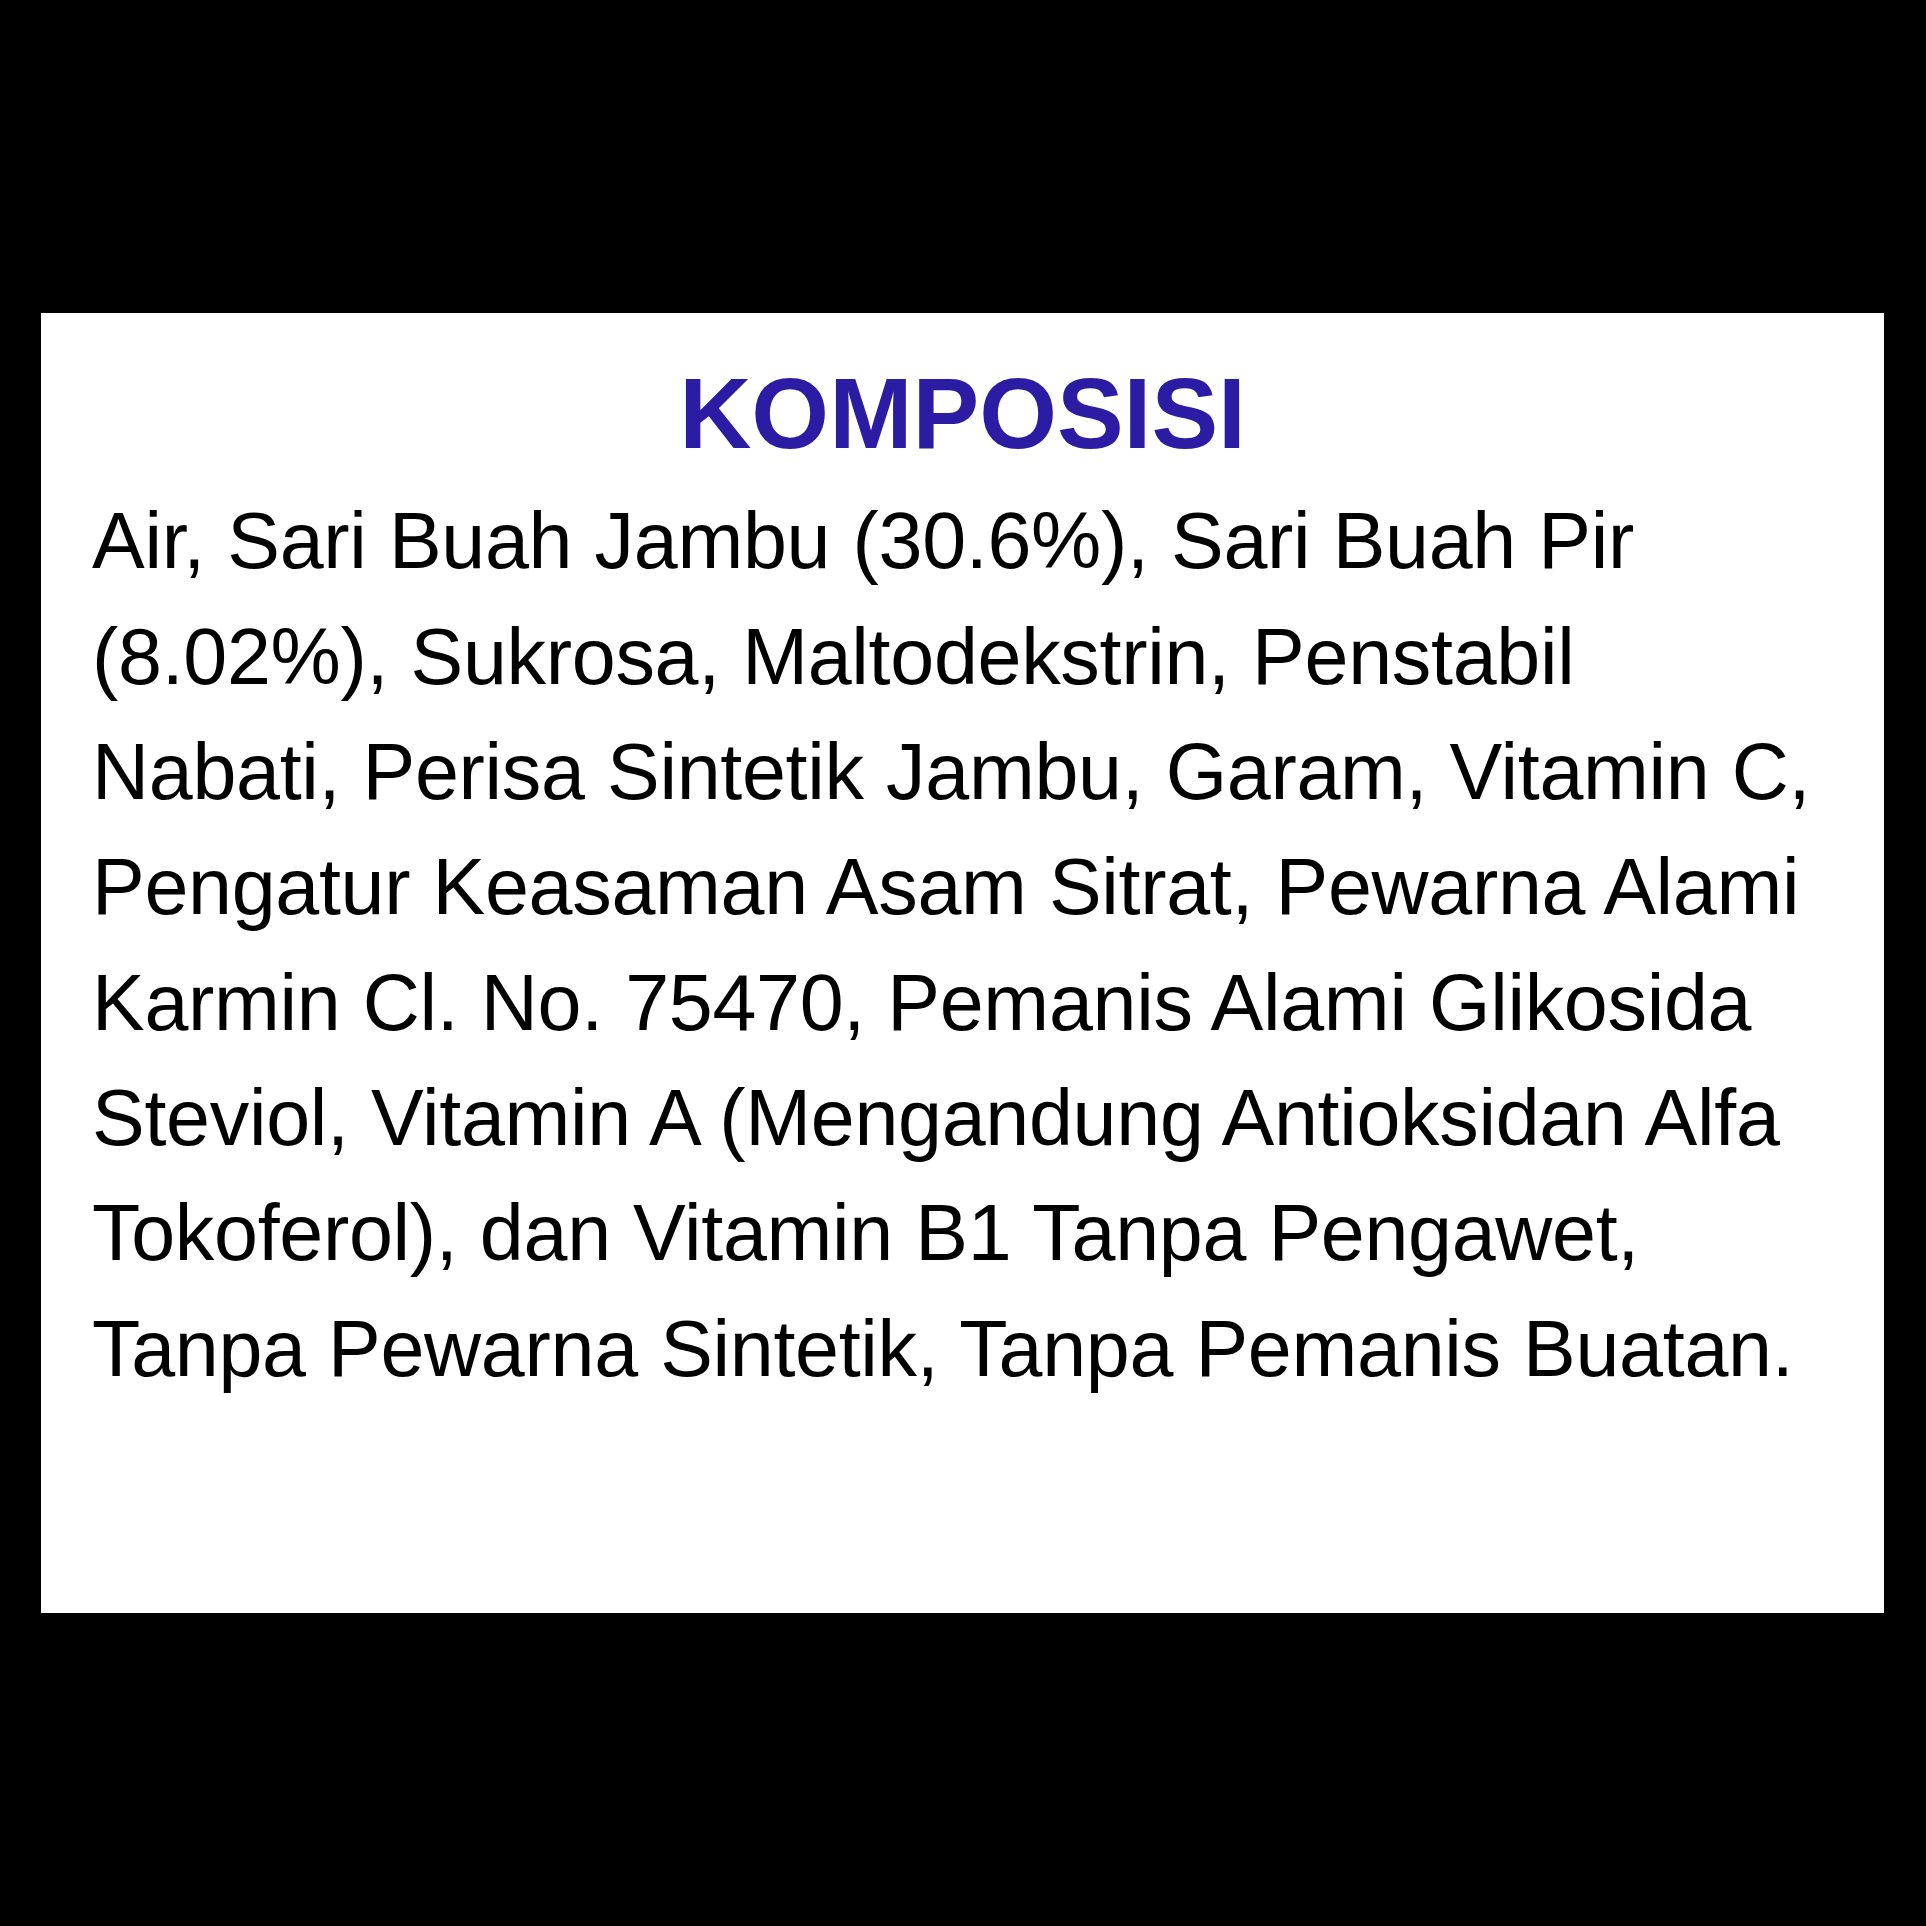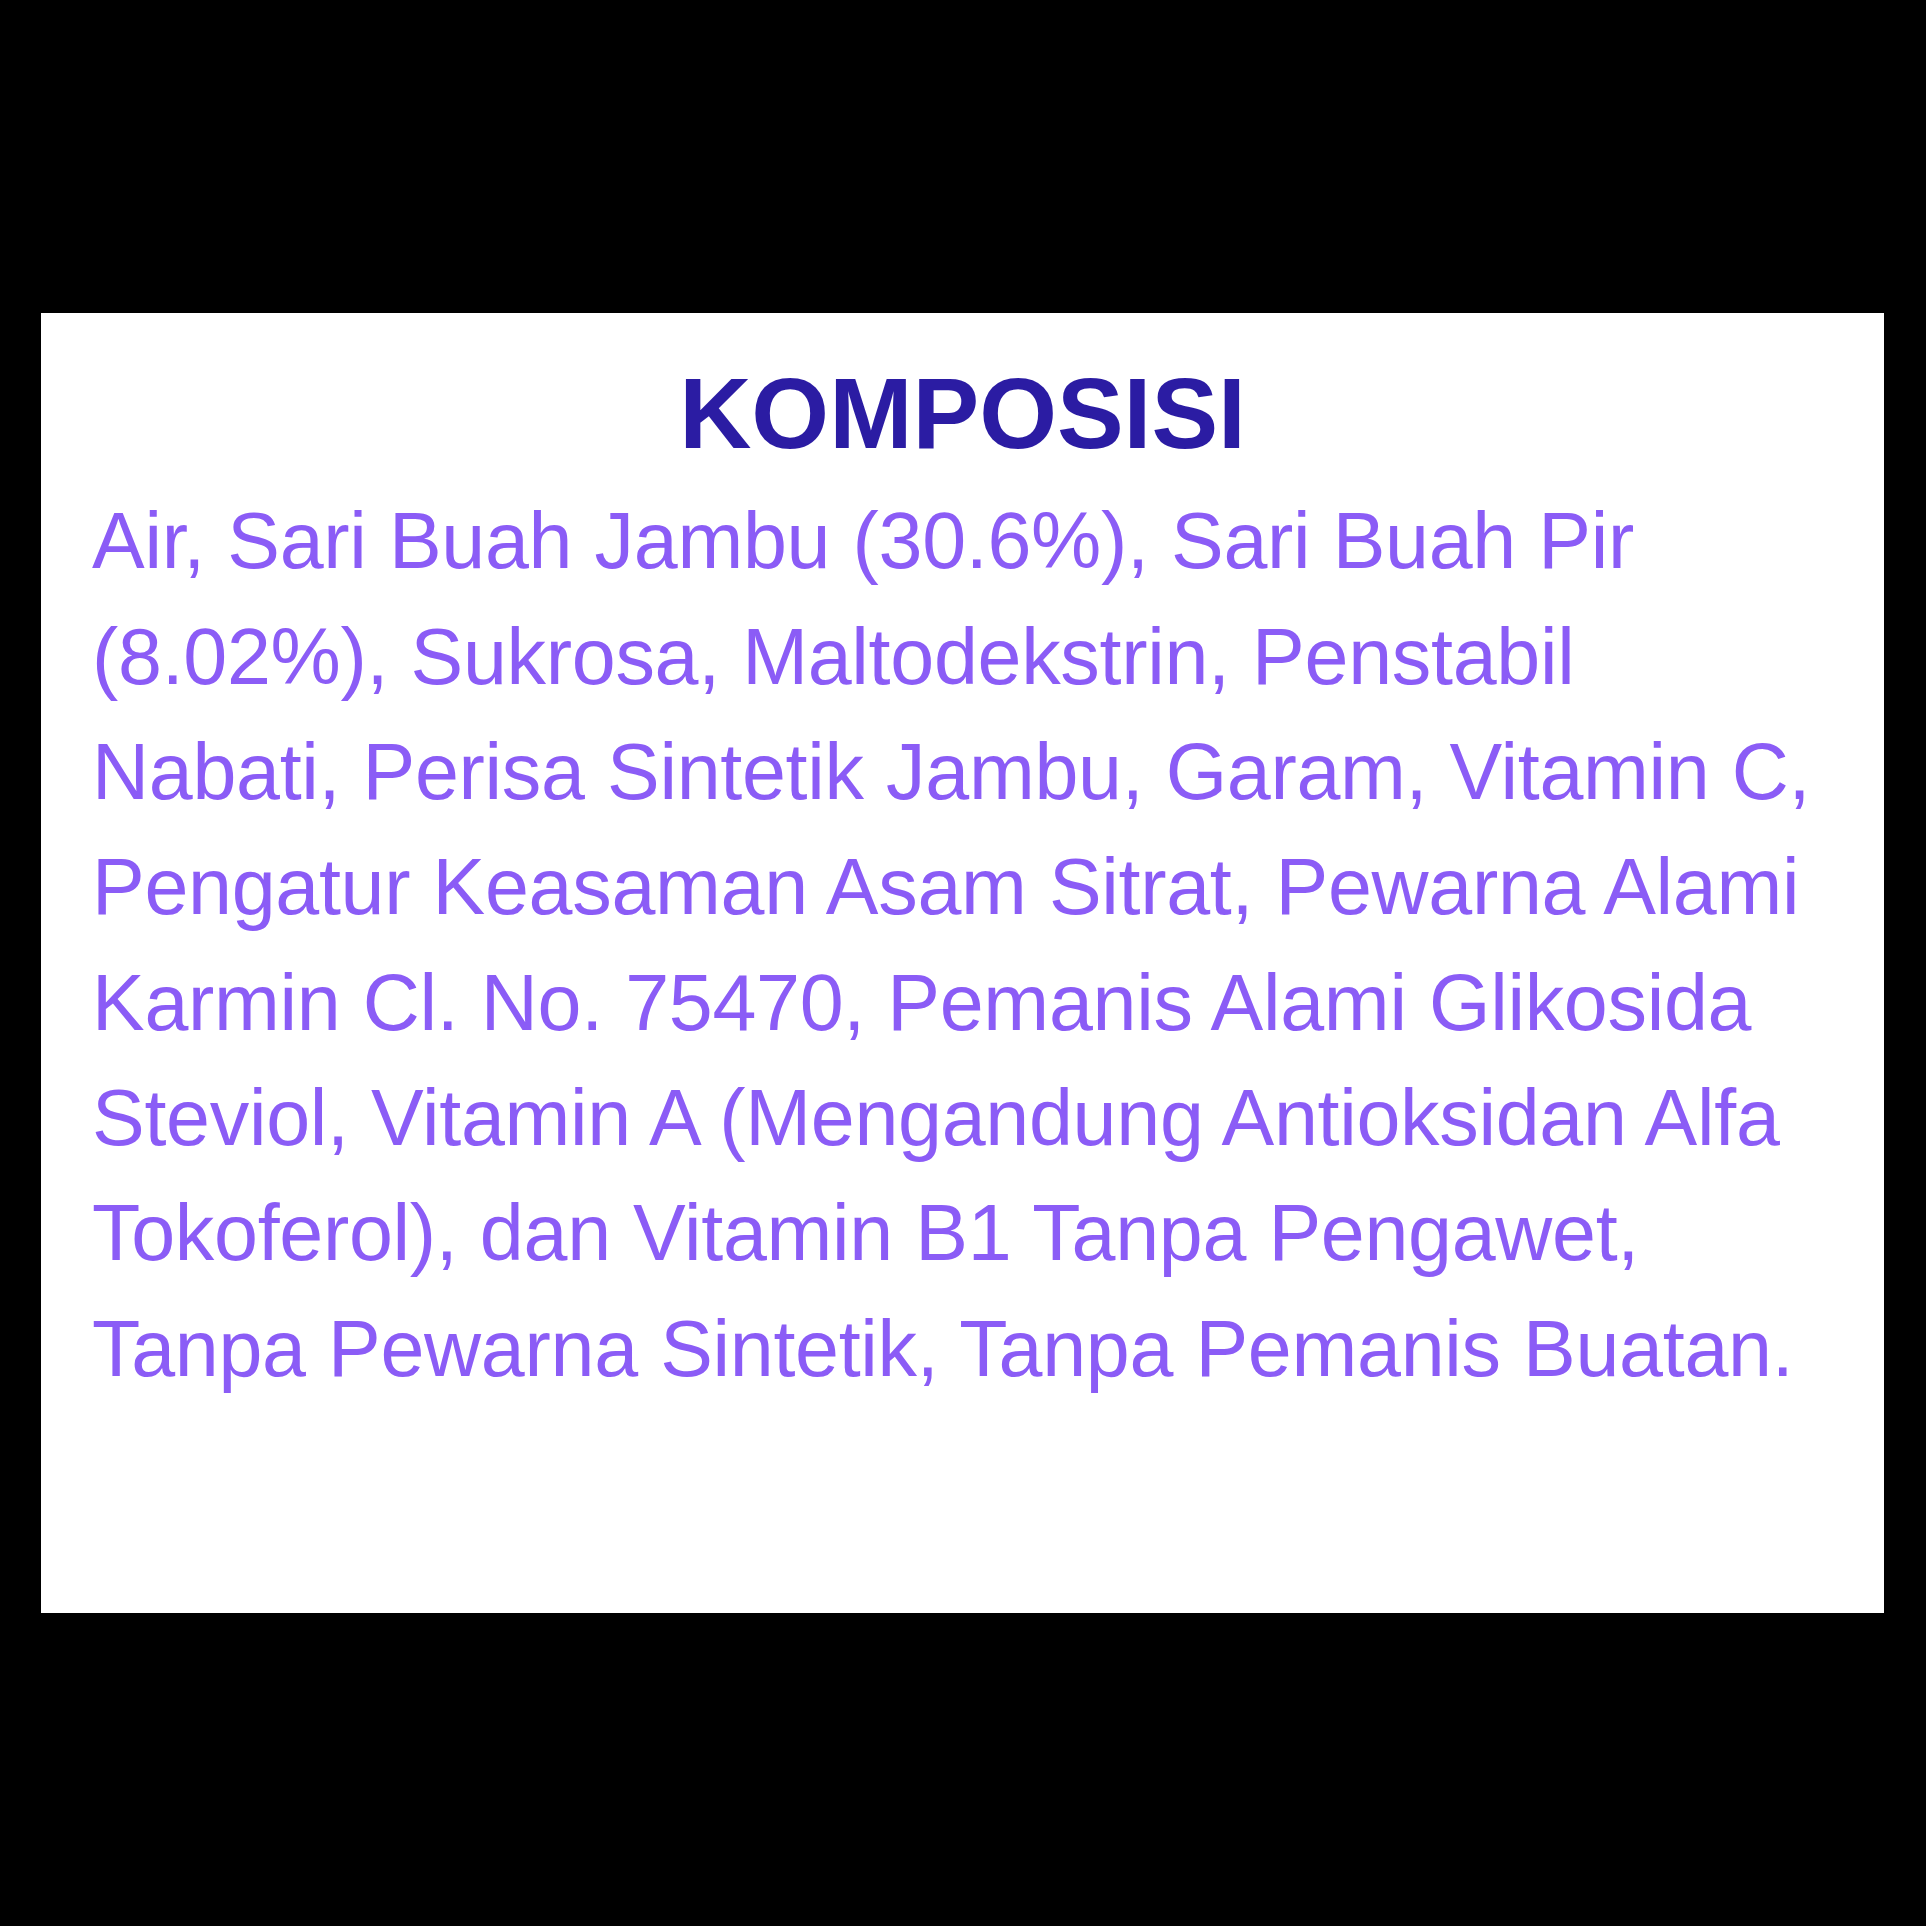--- a/index.html
+++ b/index.html
@@ -35,21 +35,21 @@
     font-family: "Liberation Sans", sans-serif;
     font-weight: bold;
     font-size: 100px;
     line-height: 1.0;
     text-align: center;
     letter-spacing: 0px;
     margin: 23.4px 0 20px 0;
     white-space: nowrap;
   }
   .ingredients-body {
-    color: #8b5cf6;
+    color: #000000;
     font-family: "Liberation Sans", sans-serif;
     font-weight: normal;
     font-size: 79px;
     line-height: 1.46;
     text-align: left;
     letter-spacing: -0.3px;
     margin: 0;
     padding: 0 4px;
     word-spacing: 0.7px;
   }

